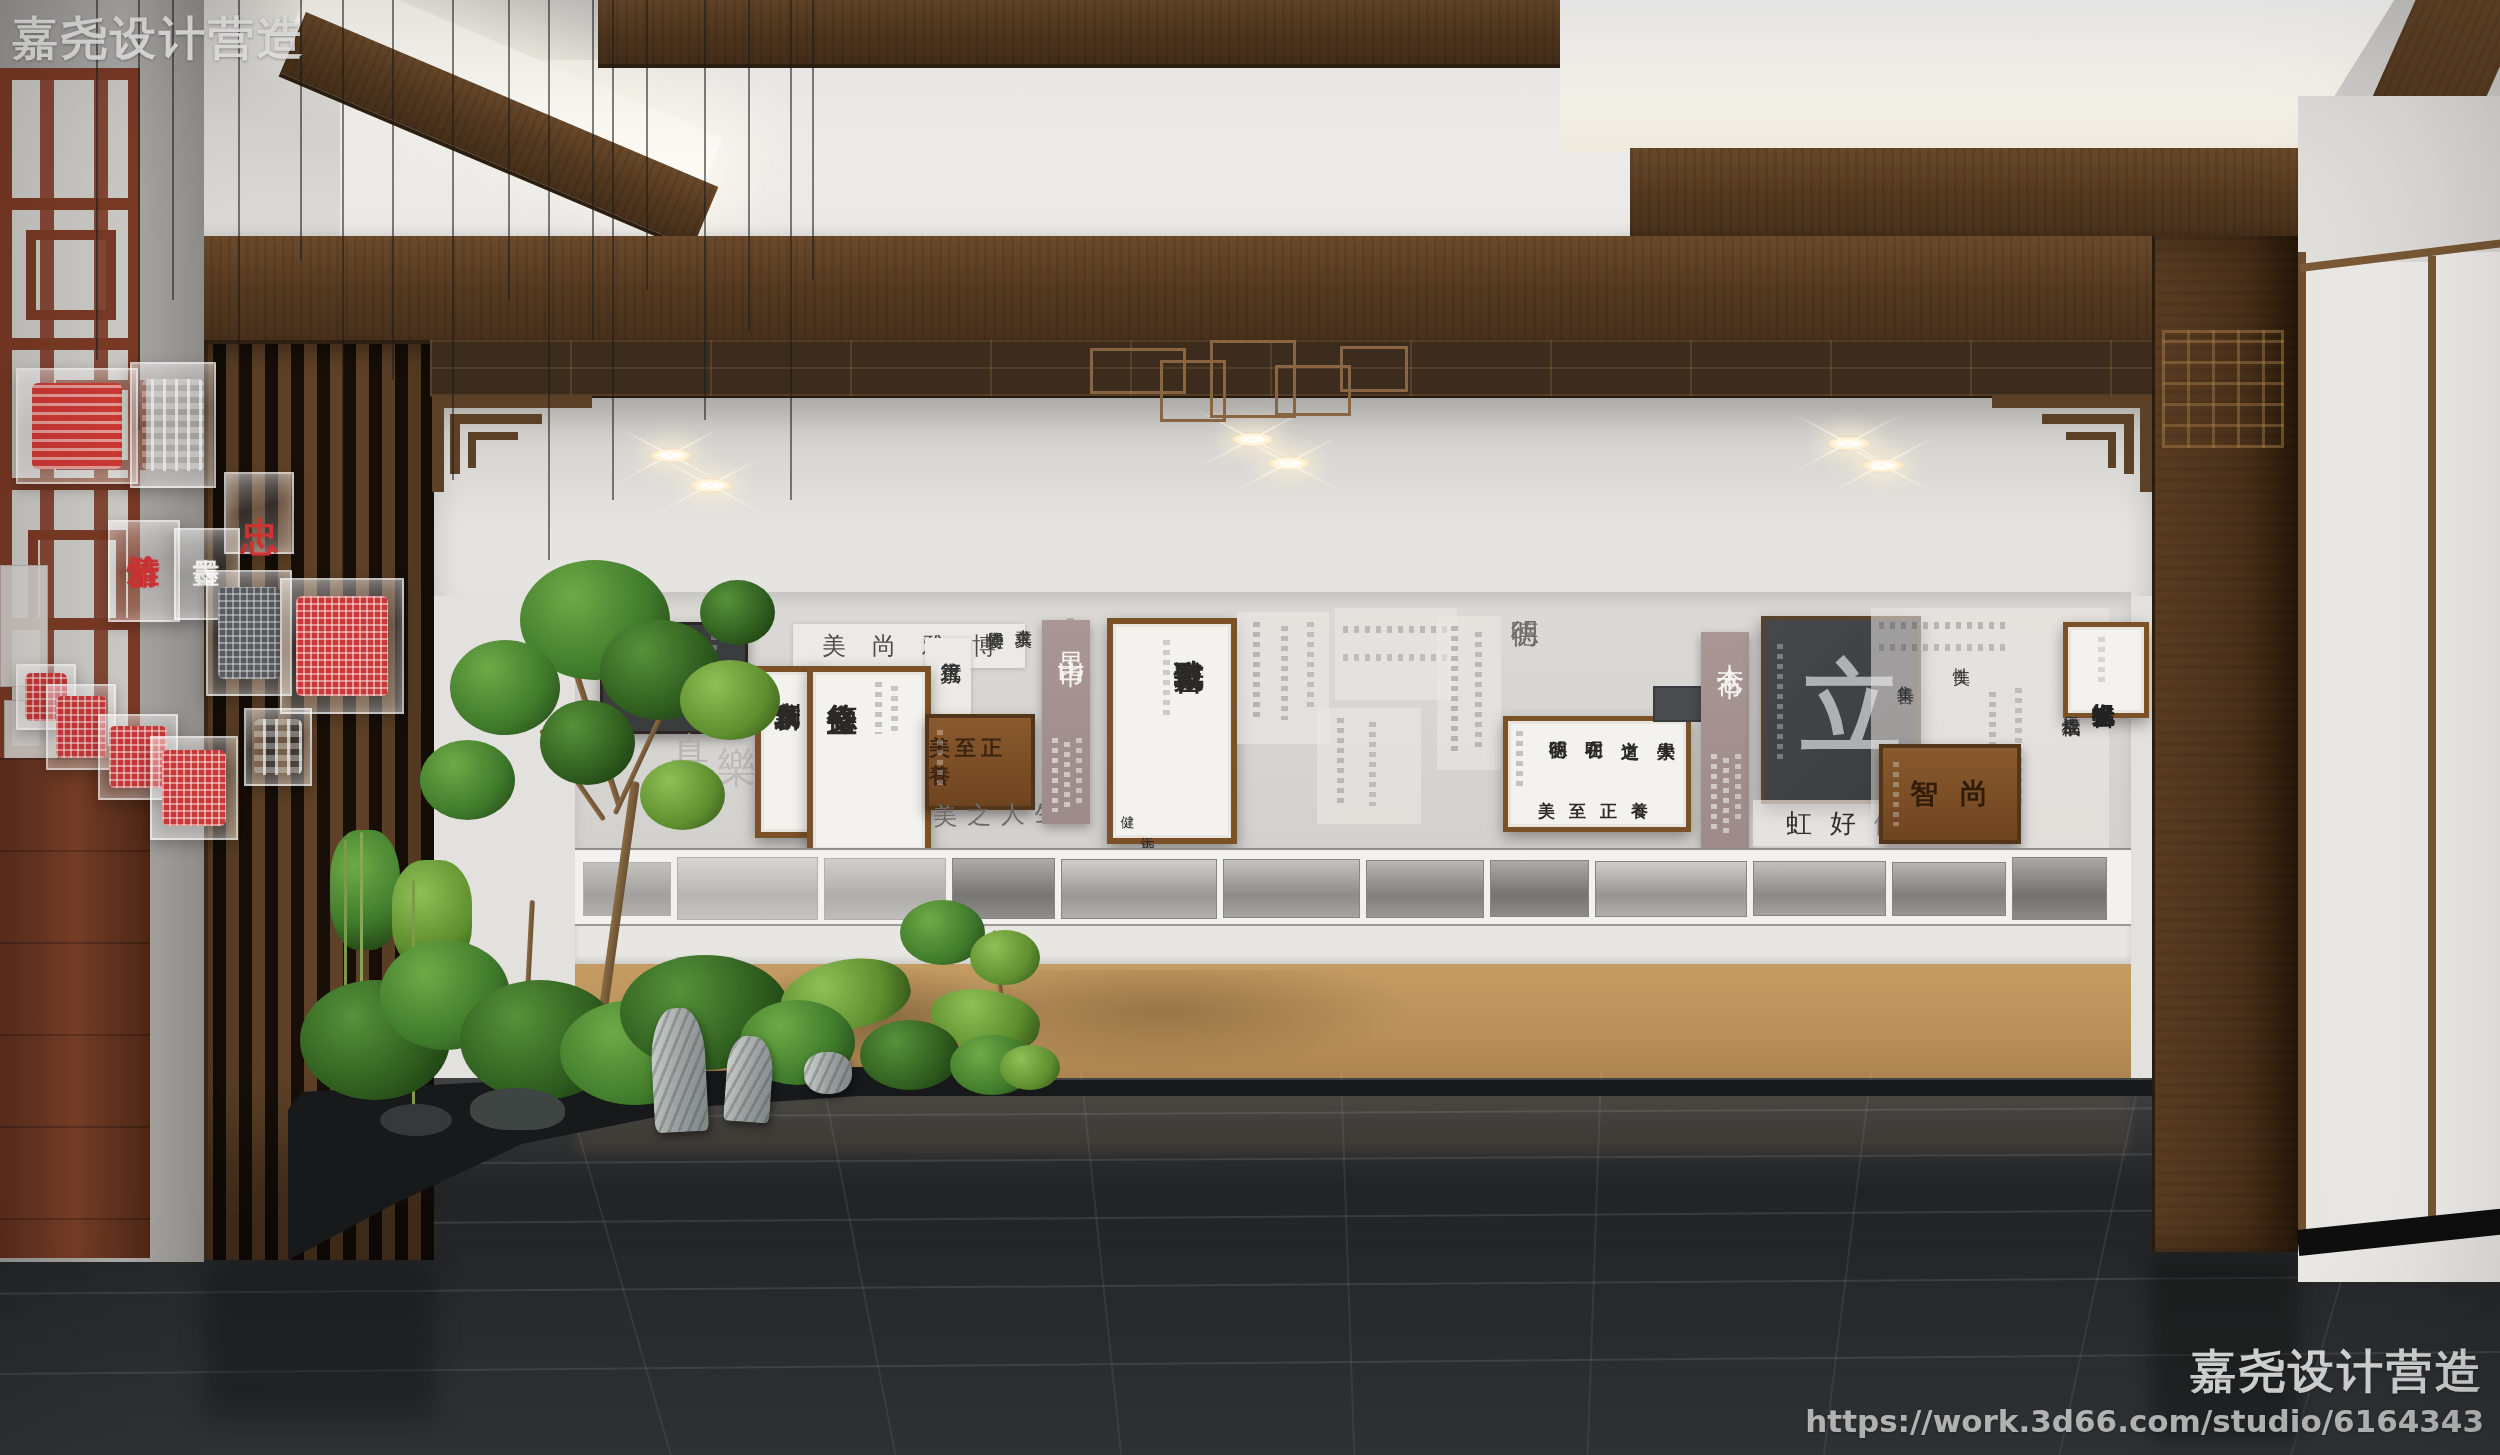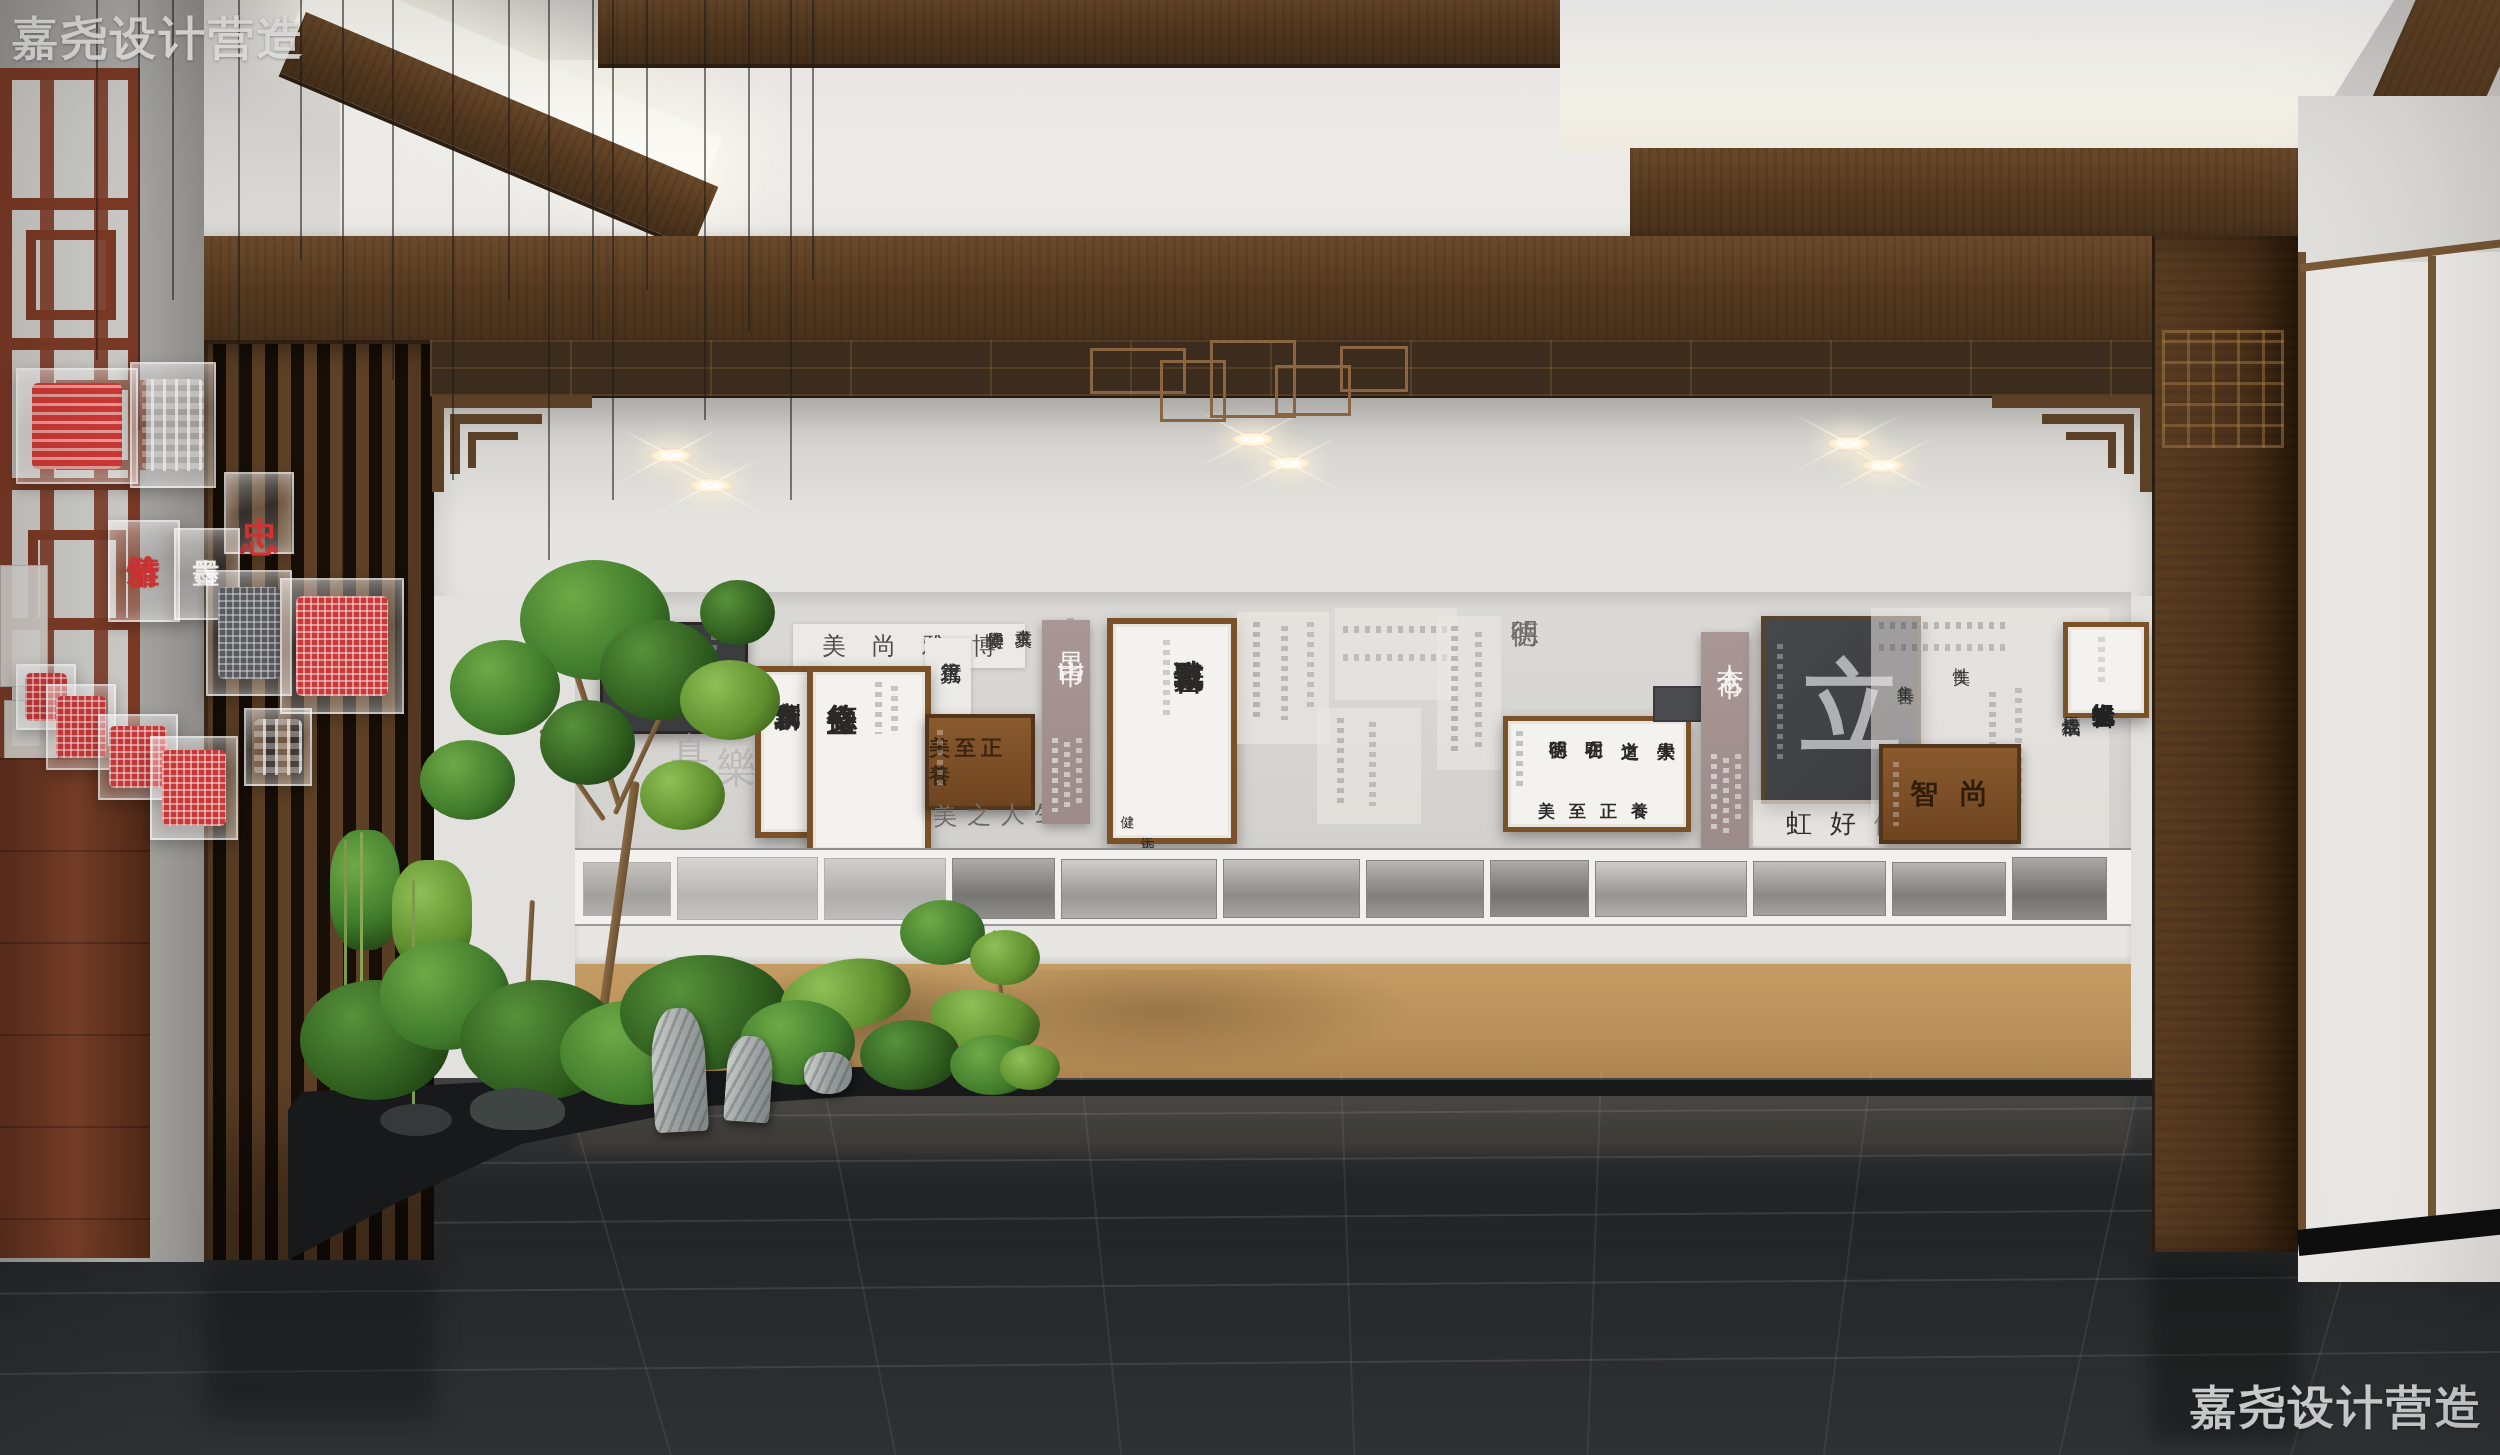--- a/index.html
+++ b/index.html
@@ -392,16 +392,17 @@
   <div class="abs" style="left:2298px;top:252px;width:8px;height:992px;background:#6f5131;"></div>
   <div class="abs" style="left:2306px;top:262px;width:122px;height:978px;background:linear-gradient(90deg,#e9e7e4,#f4f2ef);"></div>
   <div class="abs" style="left:2428px;top:256px;width:8px;height:968px;background:#7b5a37;"></div>
   <div class="abs" style="left:2436px;top:252px;width:64px;height:962px;background:#f6f4f1;"></div>
   <div class="abs" style="left:2300px;top:264px;width:205px;height:8px;background:#7b5a37;transform:rotate(-7deg);transform-origin:left center;"></div>
   <div class="abs" style="left:2298px;top:1230px;width:206px;height:26px;background:#0f0f10;transform:rotate(-6deg);transform-origin:left center;"></div>
 
   <div class="abs wm" style="left:12px;top:8px;font-size:46px;letter-spacing:3px;">嘉尧设计营造</div>
   <div class="abs" style="right:16px;bottom:16px;text-align:right;">
     <div class="wm" style="font-size:46px;letter-spacing:3px;">嘉尧设计营造</div>
+    <div class="wm" style="font-size:31px;font-weight:bold;color:rgba(228,228,228,.82);">https://work.3d66.com/studio/6164343</div>
   </div>
 
   <div class="abs" style="left:0;top:0;width:2500px;height:1455px;box-shadow:inset 0 0 220px rgba(0,0,0,.22);pointer-events:none;"></div>
 </div>
 
 </body></html>

